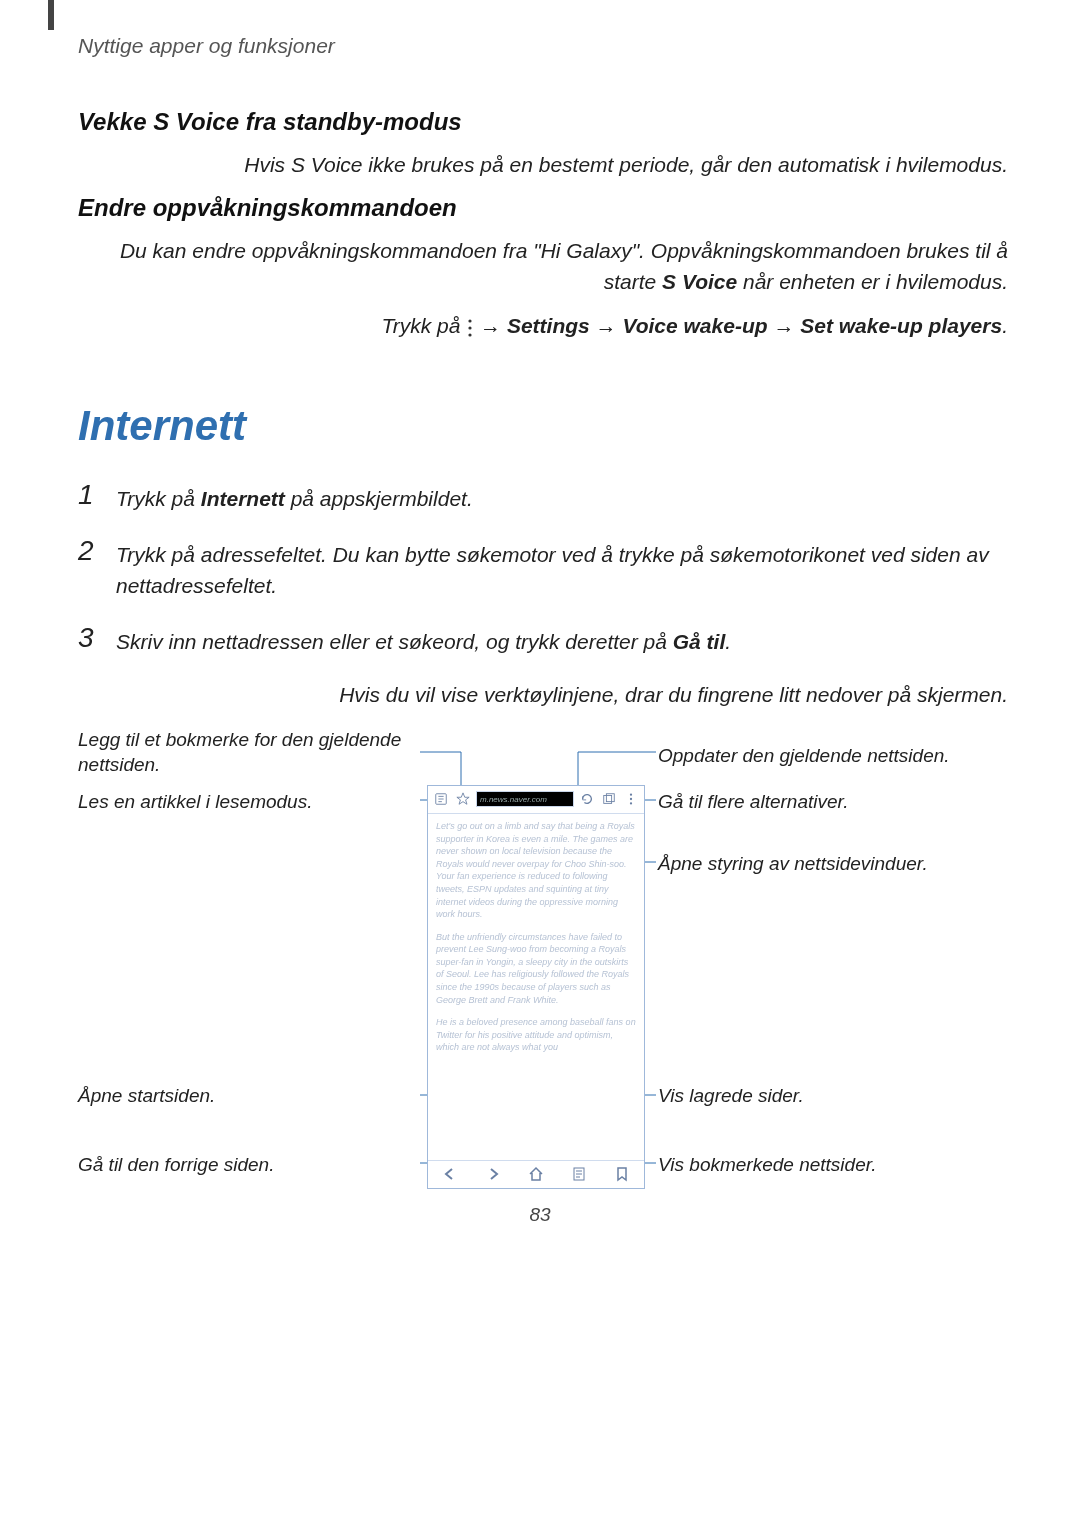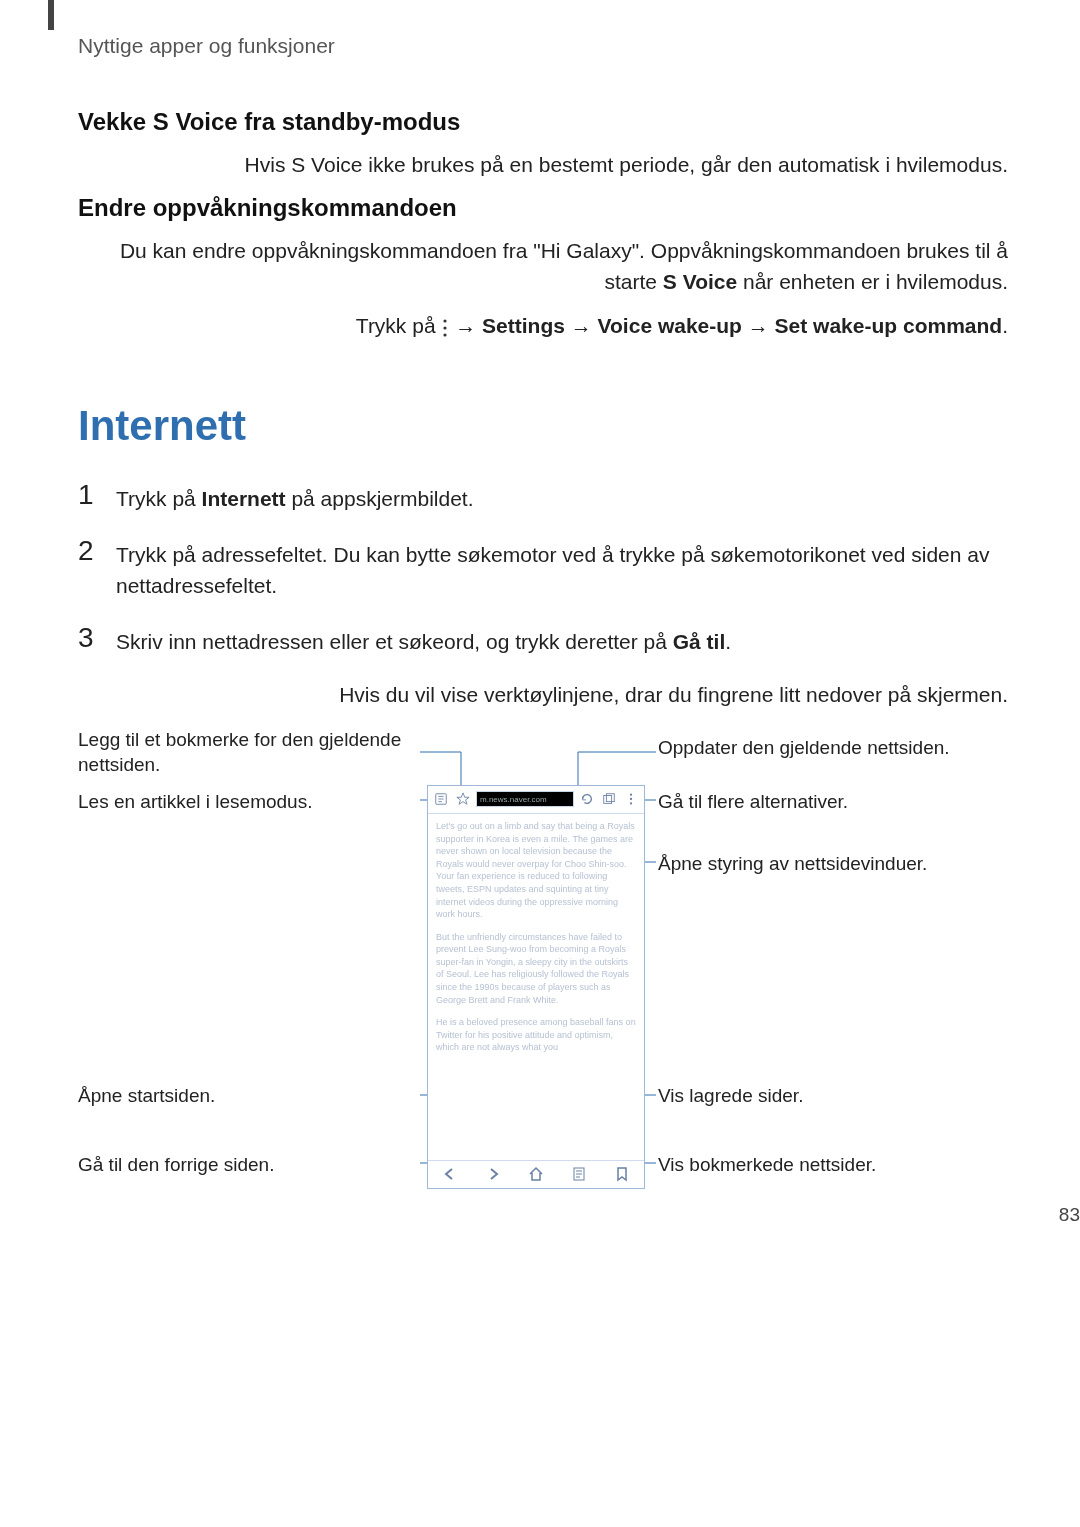--- a/index.html
+++ b/index.html
@@ -8,20 +8,21 @@
     height: 1527px;
     background: #fff;
     font-family: "Segoe UI", "Helvetica Neue", Arial, sans-serif;
     color: #222;
   }
   .page {
     position: relative;
     width: 1080px;
     height: 1256px;
     padding: 30px 72px 40px 78px;
+    font-style: italic;
   }
   .tab-mark {
     position: absolute;
     left: 48px;
     top: 0;
     width: 6px;
     height: 30px;
     background: #444;
   }
   .header {
@@ -159,21 +160,21 @@
     width: 20px; height: 20px;
     display:flex; align-items:center; justify-content:center;
     color:#6a80a4;
   }
 
   svg.lead { position: absolute; overflow: visible; pointer-events:none; }
   .pagenum {
     position: absolute;
     bottom: 30px;
     left: 0; right: 0;
-    text-align: right;
+    text-align: center;
     font-size: 19px;
     color: #444;
   }
 </style>
 </head>
 <body>
 
 <div class="page">
   <div class="tab-mark"></div>
 
@@ -184,21 +185,21 @@
 
   <h3 class="section">Endre oppvåkningskommandoen</h3>
   <p class="body">
     <span>Du kan endre oppvåkningskommandoen fra "Hi Galaxy". Oppvåkningskommandoen brukes til å starte </span><span class="strong">S Voice</span><span> når enheten er i hvilemodus.</span>
   </p>
   <p class="body">
     <span>Trykk på </span><span class="menu-icon"><svg viewBox="0 0 8 20">
           <circle cx="4" cy="3" r="1.6" fill="#333"></circle>
           <circle cx="4" cy="10" r="1.6" fill="#333"></circle>
           <circle cx="4" cy="17" r="1.6" fill="#333"></circle>
-        </svg></span><span> → </span><span class="strong">Settings</span><span> → </span><span class="strong">Voice wake-up</span><span> → </span><span class="strong">Set wake-up command</span><span>.</span>
+        </svg></span><span> → </span><span class="strong">Settings</span><span> → </span><span class="strong">Voice wake-up</span><span> → </span><span class="strong">Set wake-up players</span><span>.</span>
   </p>
 
   <h2 class="title">Internett</h2>
 
   <ol class="steps">
     <li>
       <span class="num">1</span>
       <span class="txt">
         <span>Trykk på </span><span class="strong">Internett</span><span> på appskjermbildet.</span>
       </span>
@@ -217,21 +218,21 @@
 
   <p class="body">Hvis du vil vise verktøylinjene, drar du fingrene litt nedover på skjermen.</p>
 
   <div class="figure-wrap">
 
     <div class="callout left" style="left:0; top:0; width:340px;">Legg til et bokmerke for den gjeldende nettsiden.</div>
     <div class="callout left" style="left:0; top:62px; width:340px;">Les en artikkel i lesemodus.</div>
     <div class="callout left" style="left:0; top:356px; width:340px;">Åpne startsiden.</div>
     <div class="callout left" style="left:0; top:425px; width:340px;">Gå til den forrige siden.</div>
 
-    <div class="callout right" style="left:580px; top:8px; width:340px;">Oppdater den gjeldende nettsiden.</div>
+    <div class="callout right" style="left:580px; top:16px; width:340px;">Oppdater den gjeldende nettsiden.</div>
     <div class="callout right" style="left:580px; top:62px; width:340px;">Gå til flere alternativer.</div>
     <div class="callout right" style="left:580px; top:124px; width:340px;">Åpne styring av nettsidevinduer.</div>
     <div class="callout right" style="left:580px; top:356px; width:340px;">Vis lagrede sider.</div>
     <div class="callout right" style="left:580px; top:425px; width:340px;">Vis bokmerkede nettsider.</div>
 
     <svg class="lead" style="left:0; top:0; width:930px; height:480px;">
       <g stroke="#2f6fb0" stroke-width="1" fill="none">
 
         <polyline points="342,24 383,24 383,70"></polyline>
         <polyline points="342,72 360,72"></polyline>

